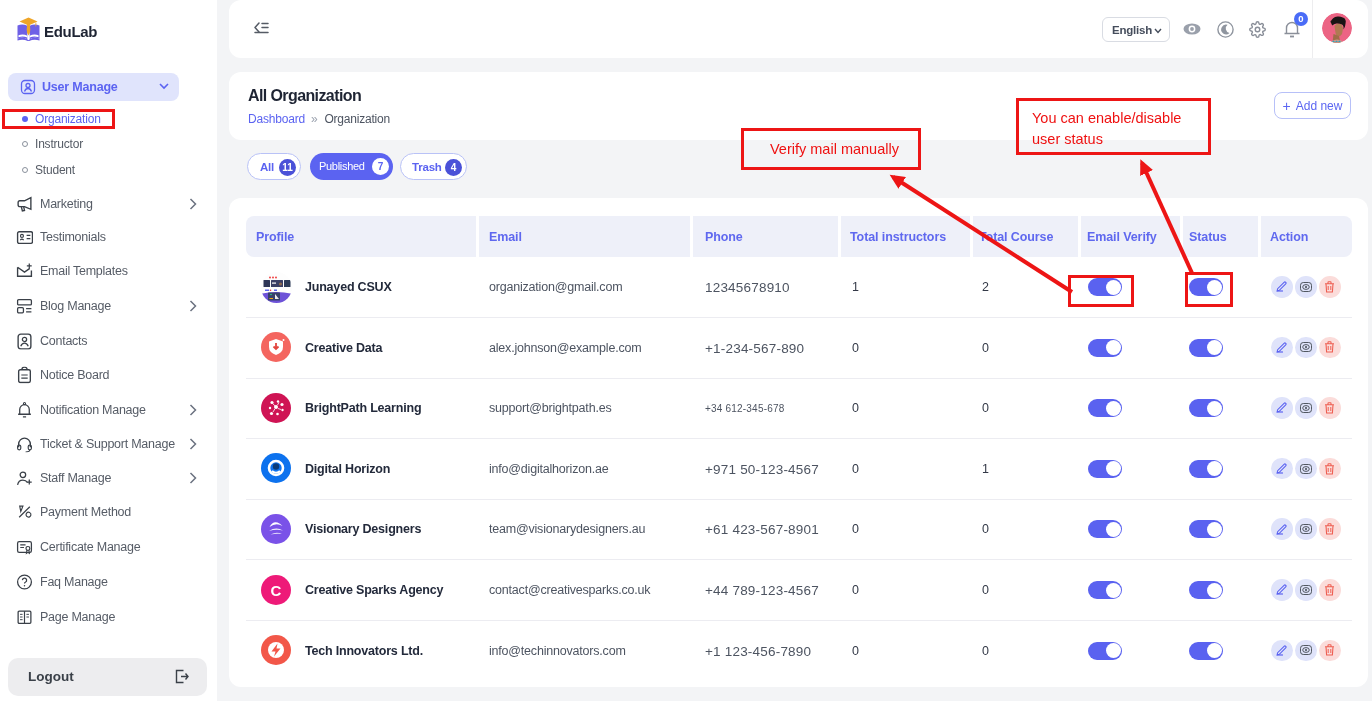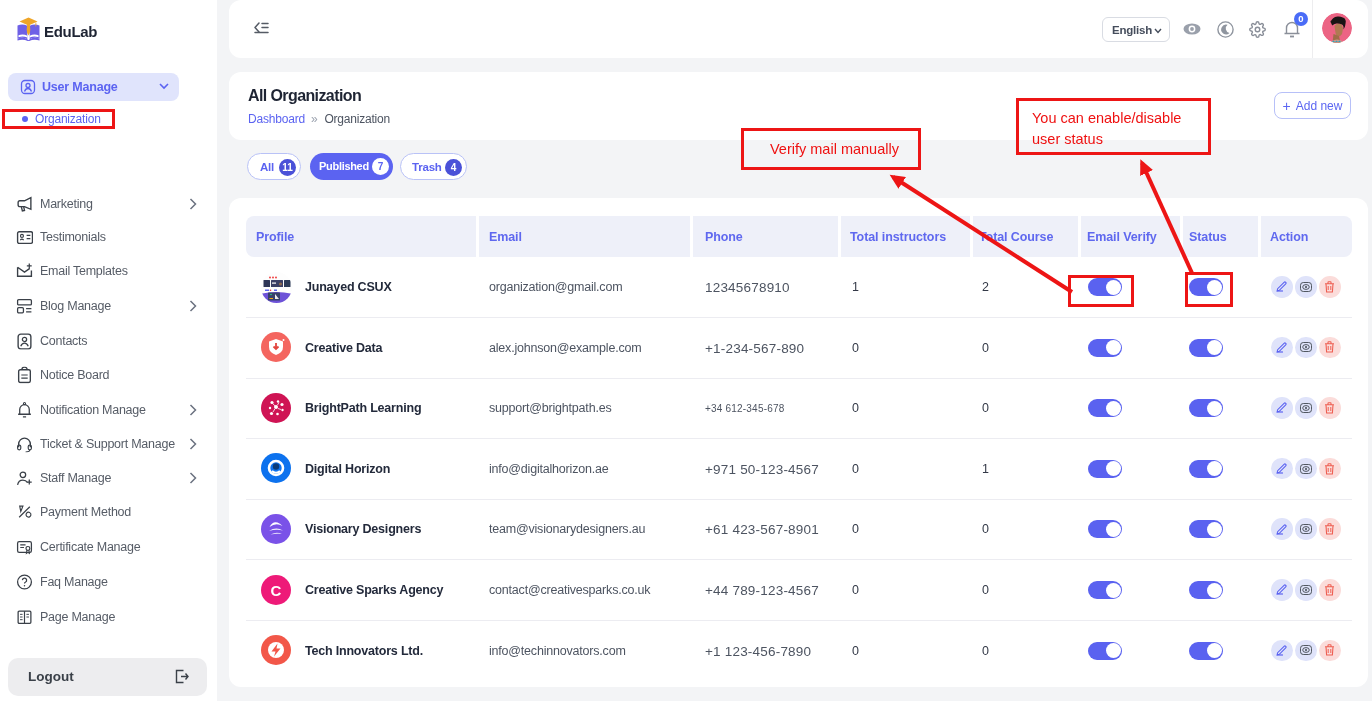--- a/index.html
+++ b/index.html
@@ -52,20 +52,28 @@
     <svg class="abs" style="right:10px;top:10px" width="10" height="7" viewBox="0 0 10 7" fill="none" stroke="#5b63f1" stroke-width="1.6">
         <path d="M1 1 L5 5 L9 1"></path>
       </svg>
   </div>
 
   <div class="sub" style="top:107px;">
     <span class="dot" style="background:#5b63f1;"></span>
     <span class="tx" style="color:#5b63f1;">Organization</span>
   </div>
   <div class="redbox" style="left:2px;top:109px;width:113px;height:20px;"></div>
+  <div class="sub" style="top:132px;">
+    <span class="dot" style="border:1.5px solid #8a919c;"></span>
+    <span class="tx">Instructor</span>
+  </div>
+  <div class="sub" style="top:158px;">
+    <span class="dot" style="border:1.5px solid #8a919c;"></span>
+    <span class="tx">Student</span>
+  </div>
 
   <div id="menu">
       <div class="mi" style="top:190px;">
     <svg class="ic" viewBox="0 0 16 16">
           <path d="M14 2 L14 13 L8 10.5 H3.5 A1.5 1.5 0 0 1 2 9 V6.5 A1.5 1.5 0 0 1 3.5 5 H8 Z" fill="none" stroke="#3a4048" stroke-width="1.3"></path>
           <path d="M5 10.5 L6 14.5 L8 14 L7.2 10.5" fill="none" stroke="#3a4048" stroke-width="1.3"></path>
         </svg>
     <span class="tx">Marketing</span>
     <svg class="ch" style="width:8px;height:12px;" viewBox="0 0 8 12" fill="none" stroke="#6b7280" stroke-width="1.5">
           <path d="M1.5 1 L6.5 6 L1.5 11"></path>
@@ -260,21 +268,21 @@
   <div class="abs" style="left:1045px;top:20px;width:77px;height:27px;border:1px solid #b7c0f8;border-radius:8px;background:#fff;">
     <div class="abs" style="left:0;top:0;width:100%;height:100%;display:flex;align-items:center;justify-content:center;font-size:12px;color:#5b66f2;"><span style="font-size:14px;margin-right:5px;font-weight:400;">+</span>Add new</div>
   </div>
 </div>
 
 <div class="abs" style="left:247px;top:153px;width:54px;height:27px;border:1px solid #b9c2f7;border-radius:14px;background:#fff;">
   <div class="abs" style="left:12px;top:7px;font-size:11.5px;letter-spacing:-0.2px;font-weight:bold;color:#5b63f1;">All</div>
   <div class="abs" style="right:4px;top:4.5px;width:17px;height:17px;border-radius:50%;background:#4a51d8;color:#fff;font-size:10px;font-weight:bold;text-align:center;line-height:17px;">11</div>
 </div>
 <div class="abs" style="left:310px;top:153px;width:83px;height:27px;border-radius:14px;background:#5b63f1;">
-  <div class="abs" style="left:9px;top:7px;font-size:11px;letter-spacing:-0.3px;font-weight:bold;color:#fff;">Published</div>
+  <div class="abs" style="left:9px;top:7px;font-size:11px;letter-spacing:-0.3px;font-weight:normal;color:#fff;">Published</div>
   <div class="abs" style="right:4px;top:4.5px;width:17px;height:17px;border-radius:50%;background:#fff;color:#5b63f1;font-size:10px;font-weight:bold;text-align:center;line-height:17px;">7</div>
 </div>
 <div class="abs" style="left:400px;top:153px;width:67px;height:27px;border:1px solid #b9c2f7;border-radius:14px;background:#fff;">
   <div class="abs" style="left:11px;top:7px;font-size:11.5px;letter-spacing:-0.2px;font-weight:bold;color:#5b63f1;">Trash</div>
   <div class="abs" style="right:4px;top:4.5px;width:17px;height:17px;border-radius:50%;background:#4a51d8;color:#fff;font-size:10px;font-weight:bold;text-align:center;line-height:17px;">4</div>
 </div>
 
 <div class="abs tcard"></div>
 <div class="abs" style="left:246px;top:216px;width:1106px;height:41px;background:#eef0f9;border-radius:8px;"></div>
 <div id="hdrgaps">

